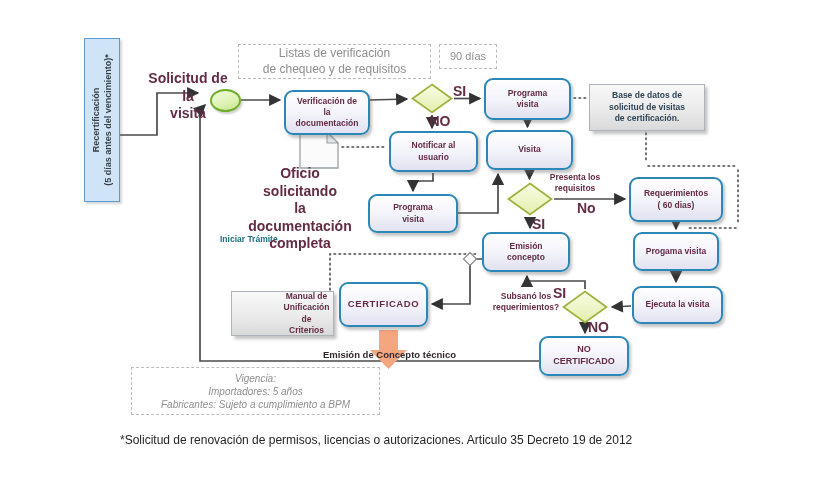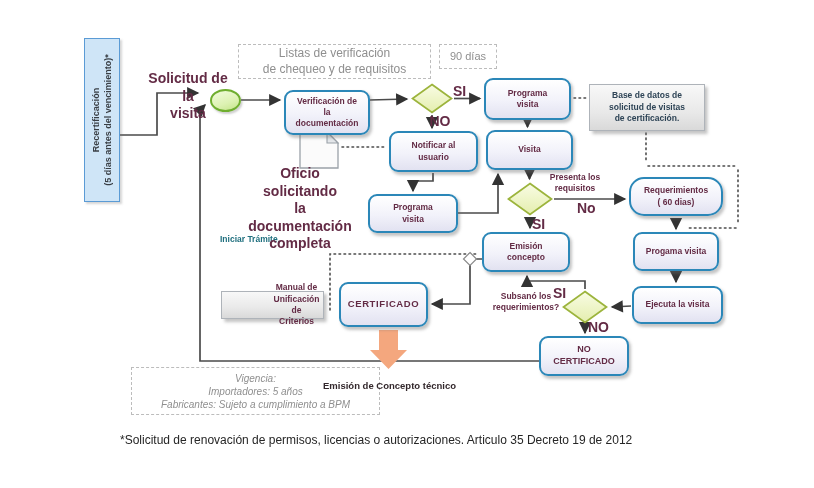--- a/index.html
+++ b/index.html
@@ -135,21 +135,21 @@
   <div class="pnode" style="left:284px;top:78px;width:86px;height:45px;margin-top:12px;">Verificación de
 la
 documentación</div>
   <div class="pnode" style="left:484px;top:78px;width:87px;height:42px;">Programa
 visita</div>
   <div class="pnode" style="left:486px;top:130px;width:87px;height:40px;">Visita</div>
   <div class="pnode" style="left:389px;top:131px;width:89px;height:41px;">Notificar al
 usuario</div>
   <div class="pnode" style="left:368px;top:194px;width:90px;height:39px;">Programa
 visita</div>
-  <div class="pnode" style="left:629px;top:177px;width:94px;height:39px;border-radius:15px;">Requerimientos
+  <div class="pnode" style="left:629px;top:177px;width:94px;height:45px;">Requerimientos
 ( 60 dias)</div>
   <div class="pnode" style="left:633px;top:232px;width:86px;height:39px;">Progama visita</div>
   <div class="pnode" style="left:632px;top:286px;width:91px;height:38px;">Ejecuta la visita</div>
   <div class="pnode" style="left:482px;top:232px;width:88px;height:40px;">Emisión
 concepto</div>
   <div class="pnode cert" style="left:339px;top:282px;width:89px;height:45px;">CERTIFICADO</div>
   <div class="pnode nocert" style="left:539px;top:336px;width:90px;height:40px;">NO
 CERTIFICADO</div>
 
   <div class="dshape" style="left:411px;top:83px;">
@@ -182,37 +182,37 @@
             <stop offset="1" stop-color="#e4eeae"></stop>
           </linearGradient>
         </defs>
       <polygon points="23,1.5 44.5,17 23,32.5 1.5,17" fill="url(#dg3)" stroke="#9cb43c" stroke-width="1.8"></polygon>
     </svg>
   </div>
 
   <div class="note db prewrap" style="left:589px;top:77px;width:116px;height:47px;">Base de datos de
 solicitud de visitas
 de certificación.</div>
-  <div class="note prewrap" style="left:221px;top:284px;width:103px;height:28px;padding-left:48px;">Manual de
+  <div class="note prewrap" style="left:231px;top:284px;width:103px;height:45px;padding-left:48px;">Manual de
 Unificación de
 Criterios</div>
 
   <div class="lbl" style="left:148px;top:70px;width:80px;">Solicitud de la
 visita</div>
   <div class="lbl" style="left:453px;top:83px;">SI</div>
   <div class="lbl" style="left:428px;top:113px;width:24px;">NO</div>
   <div class="lbl" style="left:540px;top:172px;width:70px;font-size:8.5px;">Presenta los
 requisitos</div>
   <div class="lbl" style="left:577px;top:200px;">No</div>
   <div class="lbl" style="left:532px;top:216px;">SI</div>
   <div class="lbl" style="left:487px;top:291px;width:78px;font-size:8.5px;">Subsanó los
 requerimientos?</div>
   <div class="lbl" style="left:553px;top:285px;">SI</div>
   <div class="lbl" style="left:588px;top:319px;">NO</div>
   <div class="lbl teal" style="left:200px;top:234px;">Iniciar Trámite.</div>
   <div class="lbl" style="left:243px;top:165px;width:114px;">Oficio solicitando
 la documentación
 completa</div>
 
-  <div class="caption" style="left:323px;top:380px;">Emisión de Concepto técnico</div>
+  <div class="caption" style="left:323px;top:349px;">Emisión de Concepto técnico</div>
   <div class="footnote" style="left:120px;top:433px;">*Solicitud de renovación de permisos, licencias o autorizaciones. Articulo 35 Decreto 19 de 2012</div>
 
 </div>
 
 </body></html>

